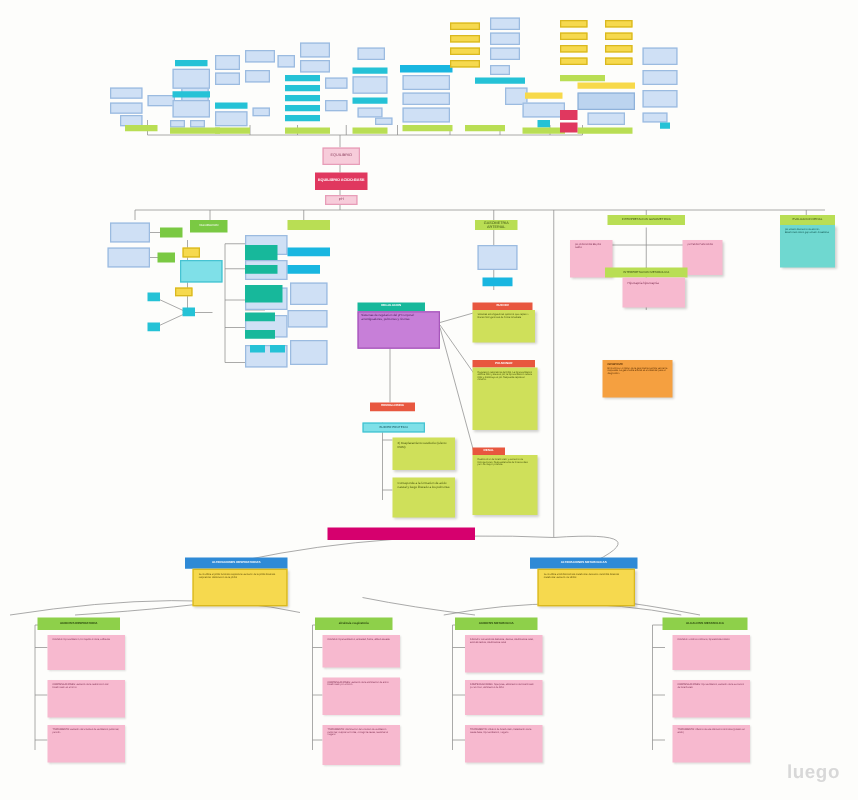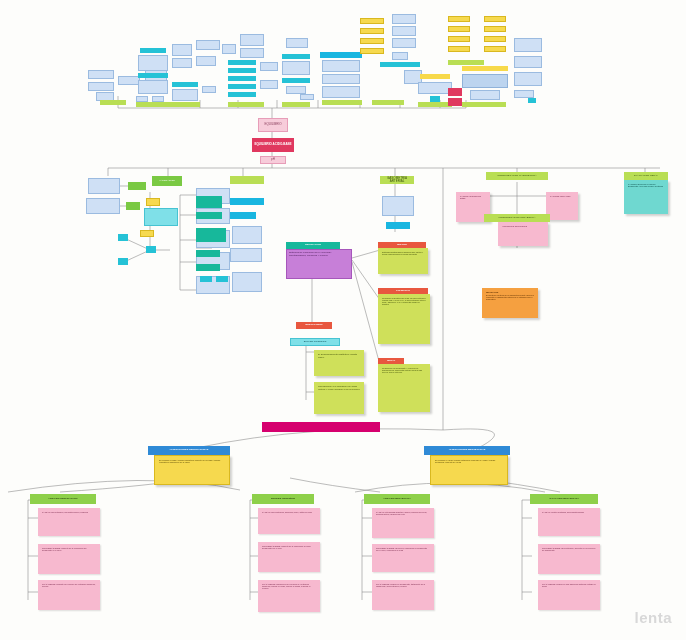--- a/index.html
+++ b/index.html
@@ -400,14 +400,14 @@
   </div>
   <div class="card pinknote mini" style="left:538px;top:544px;width:62px;height:30px;">
     <span class="t">COMPENSACIONES:</span>
     <span>hipoventilacion, aumento de la excrecion de bicarbonato</span>
   </div>
   <div class="card pinknote mini" style="left:538px;top:580px;width:62px;height:30px;">
     <span class="t">TRATAMIENTO:</span>
     <span>infusion de una disolucion isotonica (potasio en acido)</span>
   </div>
 
-  <div class="wm">lenta</div>
+  <div class="wm">luego</div>
 </div>
 
 </body></html>

